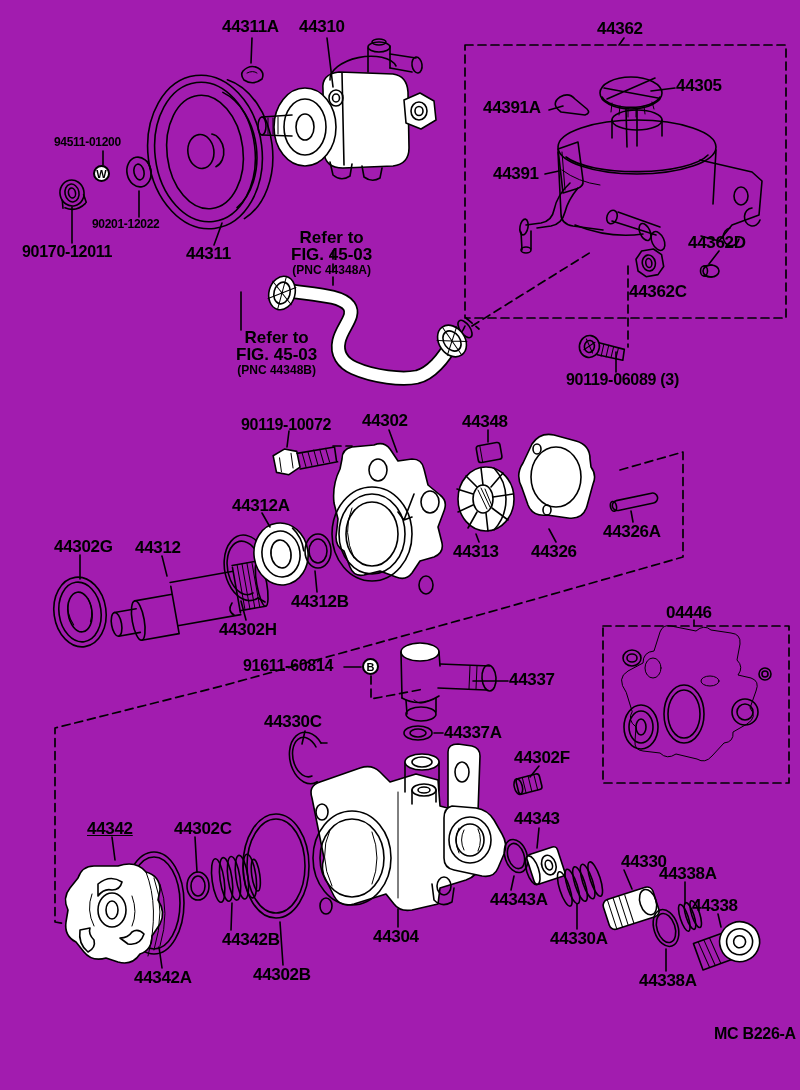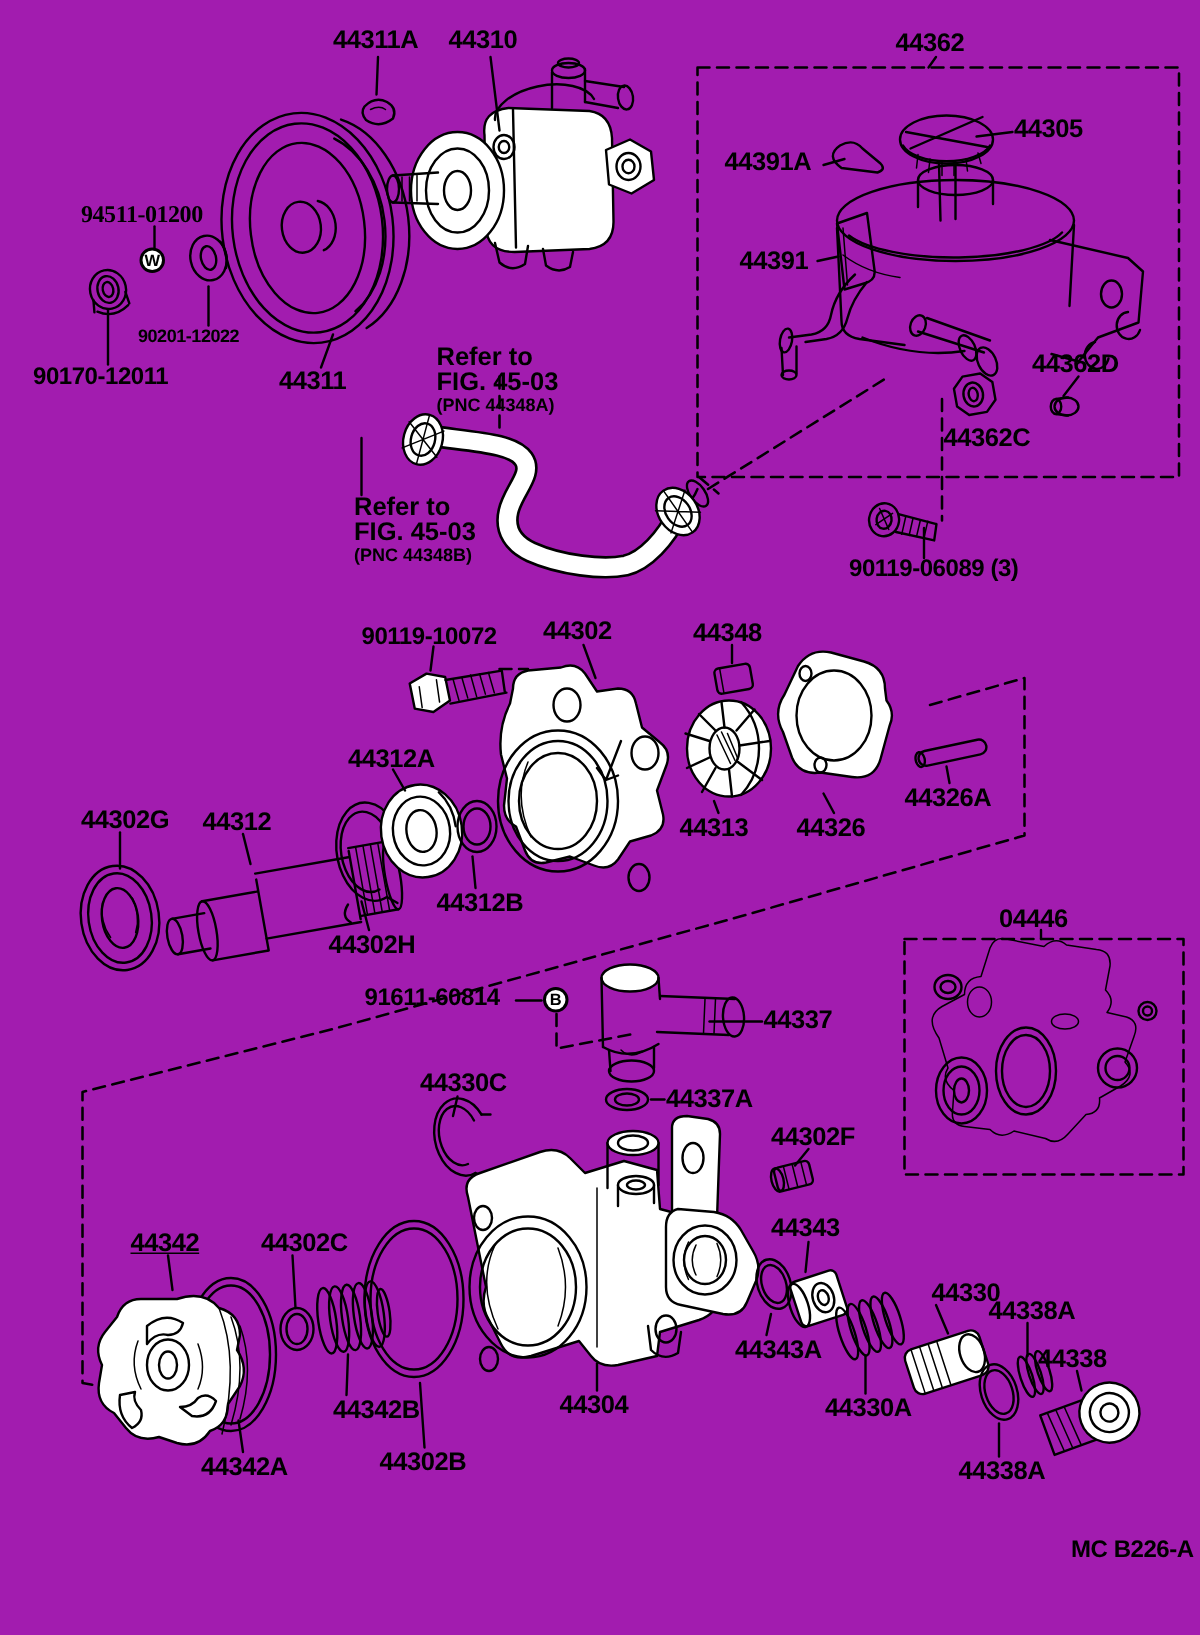--- a/index.html
+++ b/index.html
@@ -12,21 +12,21 @@
   #art .t{stroke-width:1;}
   #art .ld{stroke-width:1.2;}
   #art .d{stroke-dasharray:8 5;stroke-width:1.7;}
   #art .hoseO{stroke-width:15;}
   #art .hoseI{stroke:#fff;stroke-width:11.5;}
   .part-label{position:absolute;font-weight:bold;font-size:17px;letter-spacing:-0.3px;
         white-space:nowrap;line-height:1;}
   .callout{position:absolute;width:17px;height:17px;border:2px solid #000;border-radius:50%;
         font-weight:bold;font-size:11px;display:flex;align-items:center;justify-content:center;
         box-sizing:border-box;background:#fff;}
-  .note{position:absolute;font-weight:bold;line-height:1.02;white-space:nowrap;}
+  .note{position:absolute;font-weight:bold;line-height:1.02;white-space:nowrap;text-align:center;}
   .note .nl{font-size:17px;}
   .note .ns{font-size:12px;}
 </style>
 </head>
 <body>
 
 <div id="page">
 
 <svg id="art" width="800" height="1090" viewBox="0 0 800 1090">
 
@@ -432,42 +432,42 @@
   </g>
 </svg>
 
 <div id="labels-layer">
       <div class="part-label" style="left: 222px; top: 18px;">44311A</div>
       <div class="part-label" style="left: 299px; top: 18px;">44310</div>
       <div class="part-label" style="left: 597px; top: 20px;">44362</div>
       <div class="part-label" style="left: 676px; top: 77px;">44305</div>
       <div class="part-label" style="left: 483px; top: 99px;">44391A</div>
       <div class="part-label" style="left: 493px; top: 165px;">44391</div>
-      <div class="part-label" style="left: 54px; top: 136px; font-size: 16px; font-family: Liberation Serif, serif;">94511-01200</div>
+      <div class="part-label" style="left: 54px; top: 136px; font-size: 12px;">94511-01200</div>
       <div class="part-label" style="left: 92px; top: 218px; font-size: 12px;">90201-12022</div>
       <div class="part-label" style="left: 22px; top: 244px; font-size: 16px;">90170-12011</div>
       <div class="part-label" style="left: 186px; top: 245px;">44311</div>
       <div class="part-label" style="left: 688px; top: 234px;">44362D</div>
       <div class="part-label" style="left: 629px; top: 283px;">44362C</div>
       <div class="part-label" style="left: 566px; top: 372px; font-size: 16px;">90119-06089 (3)</div>
       <div class="part-label" style="left: 241px; top: 417px; font-size: 16px;">90119-10072</div>
       <div class="part-label" style="left: 362px; top: 412px;">44302</div>
       <div class="part-label" style="left: 462px; top: 413px;">44348</div>
       <div class="part-label" style="left: 232px; top: 497px;">44312A</div>
       <div class="part-label" style="left: 603px; top: 523px;">44326A</div>
       <div class="part-label" style="left: 54px; top: 538px;">44302G</div>
       <div class="part-label" style="left: 135px; top: 539px;">44312</div>
       <div class="part-label" style="left: 453px; top: 543px;">44313</div>
       <div class="part-label" style="left: 531px; top: 543px;">44326</div>
       <div class="part-label" style="left: 291px; top: 593px;">44312B</div>
       <div class="part-label" style="left: 219px; top: 621px;">44302H</div>
       <div class="part-label" style="left: 666px; top: 604px;">04446</div>
       <div class="part-label" style="left: 243px; top: 658px; font-size: 16px;">91611-60814</div>
       <div class="part-label" style="left: 509px; top: 671px;">44337</div>
-      <div class="part-label" style="left: 280px; top: 713px; text-align: right;">44330C</div>
+      <div class="part-label" style="left: 264px; top: 713px; text-align: right;">44330C</div>
       <div class="part-label" style="left: 444px; top: 724px;">44337A</div>
       <div class="part-label" style="left: 514px; top: 749px;">44302F</div>
       <div class="part-label" style="left: 514px; top: 810px;">44343</div>
       <div class="part-label" style="left: 87px; top: 820px; text-decoration: underline;">44342</div>
       <div class="part-label" style="left: 174px; top: 820px;">44302C</div>
       <div class="part-label" style="left: 601px; top: 853px; margin-left: 20px;">44330</div>
       <div class="part-label" style="left: 659px; top: 865px;">44338A</div>
       <div class="part-label" style="left: 490px; top: 891px;">44343A</div>
       <div class="part-label" style="left: 692px; top: 897px;">44338</div>
       <div class="part-label" style="left: 373px; top: 928px;">44304</div>

